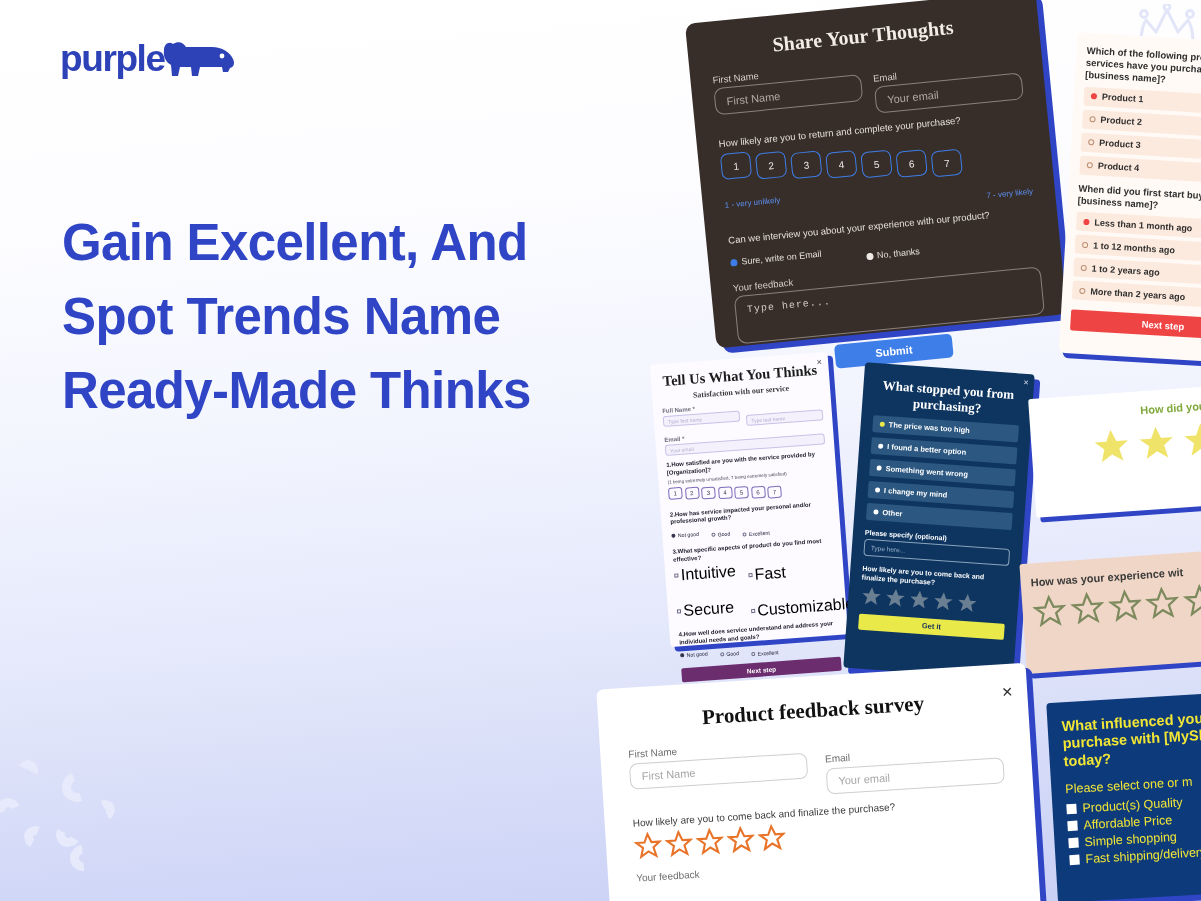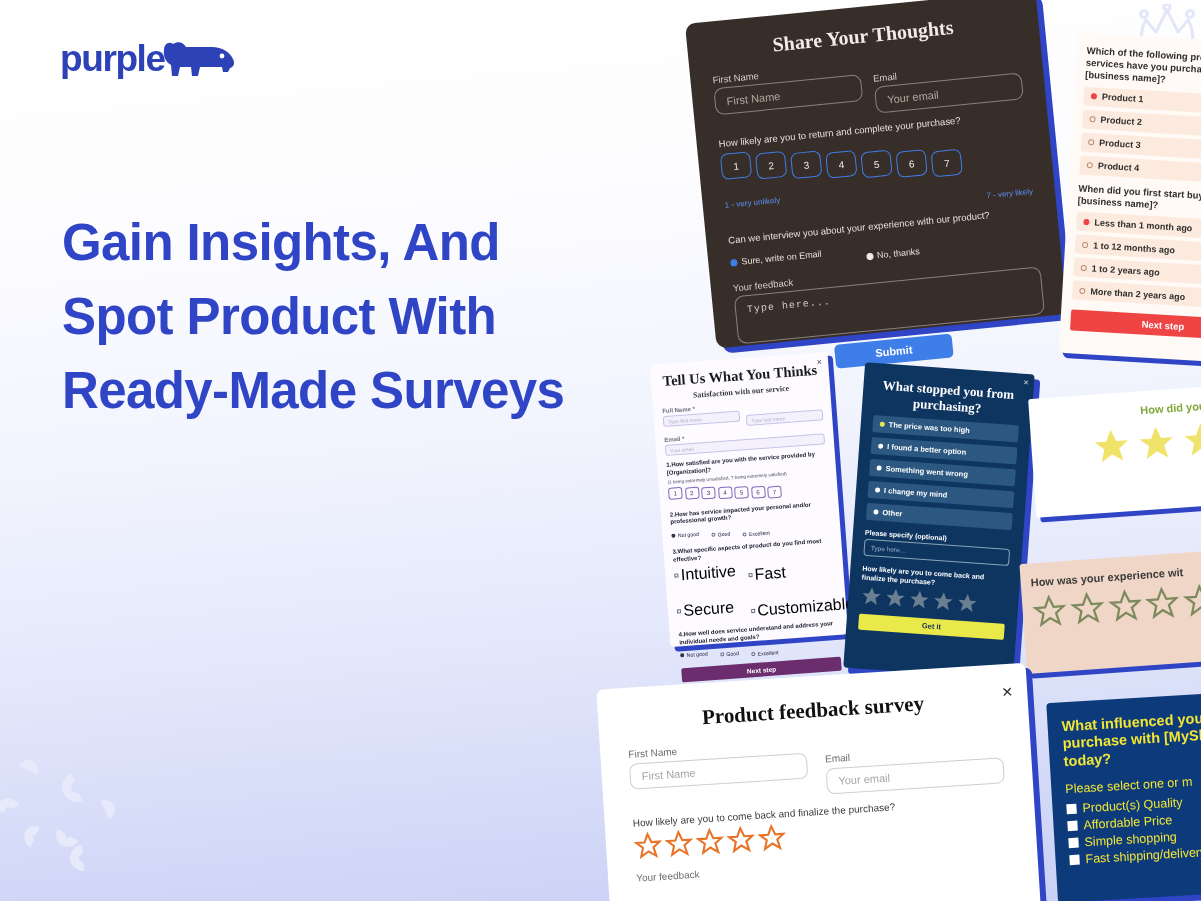--- a/index.html
+++ b/index.html
@@ -228,23 +228,23 @@
 
   <div class="logo">
     <span class="logo-text">purple</span>
     <svg class="logo-bear" width="82" height="46" viewBox="0 0 82 46" fill="#2e42b8">
       <path d="M8 14 C8 8 13 5 17 8 C22 5 27 6 30 11 L56 11 C66 11 74 16 77 23 C79 27 78 31 74 32 L72 36 L67 36 L66 31 L44 31 L42 40 L36 40 L35 31 L24 31 L22 40 L16 40 L15 29 C10 26 7 21 8 14 Z"></path>
       <circle cx="66" cy="20" r="2.4" fill="#ffffff"></circle>
     </svg>
   </div>
 
   <h1 class="headline">
-    <span>Gain Insights, And</span>
-    <span>Spot Product With</span>
-    <span>Ready-Made Surveys</span>
+    <span>Gain Excellent, And</span>
+    <span>Spot Trends Name</span>
+    <span>Ready-Made Thinks</span>
   </h1>
 
   <div class="card" id="cardA">
     <div class="shadow"></div>
     <div class="body">
       <h2>Share Your Thoughts</h2>
 
       <div style="display:flex; gap:12px; align-items:flex-start;">
         <div style="flex:1;">
           <div class="lbl">First Name</div>

